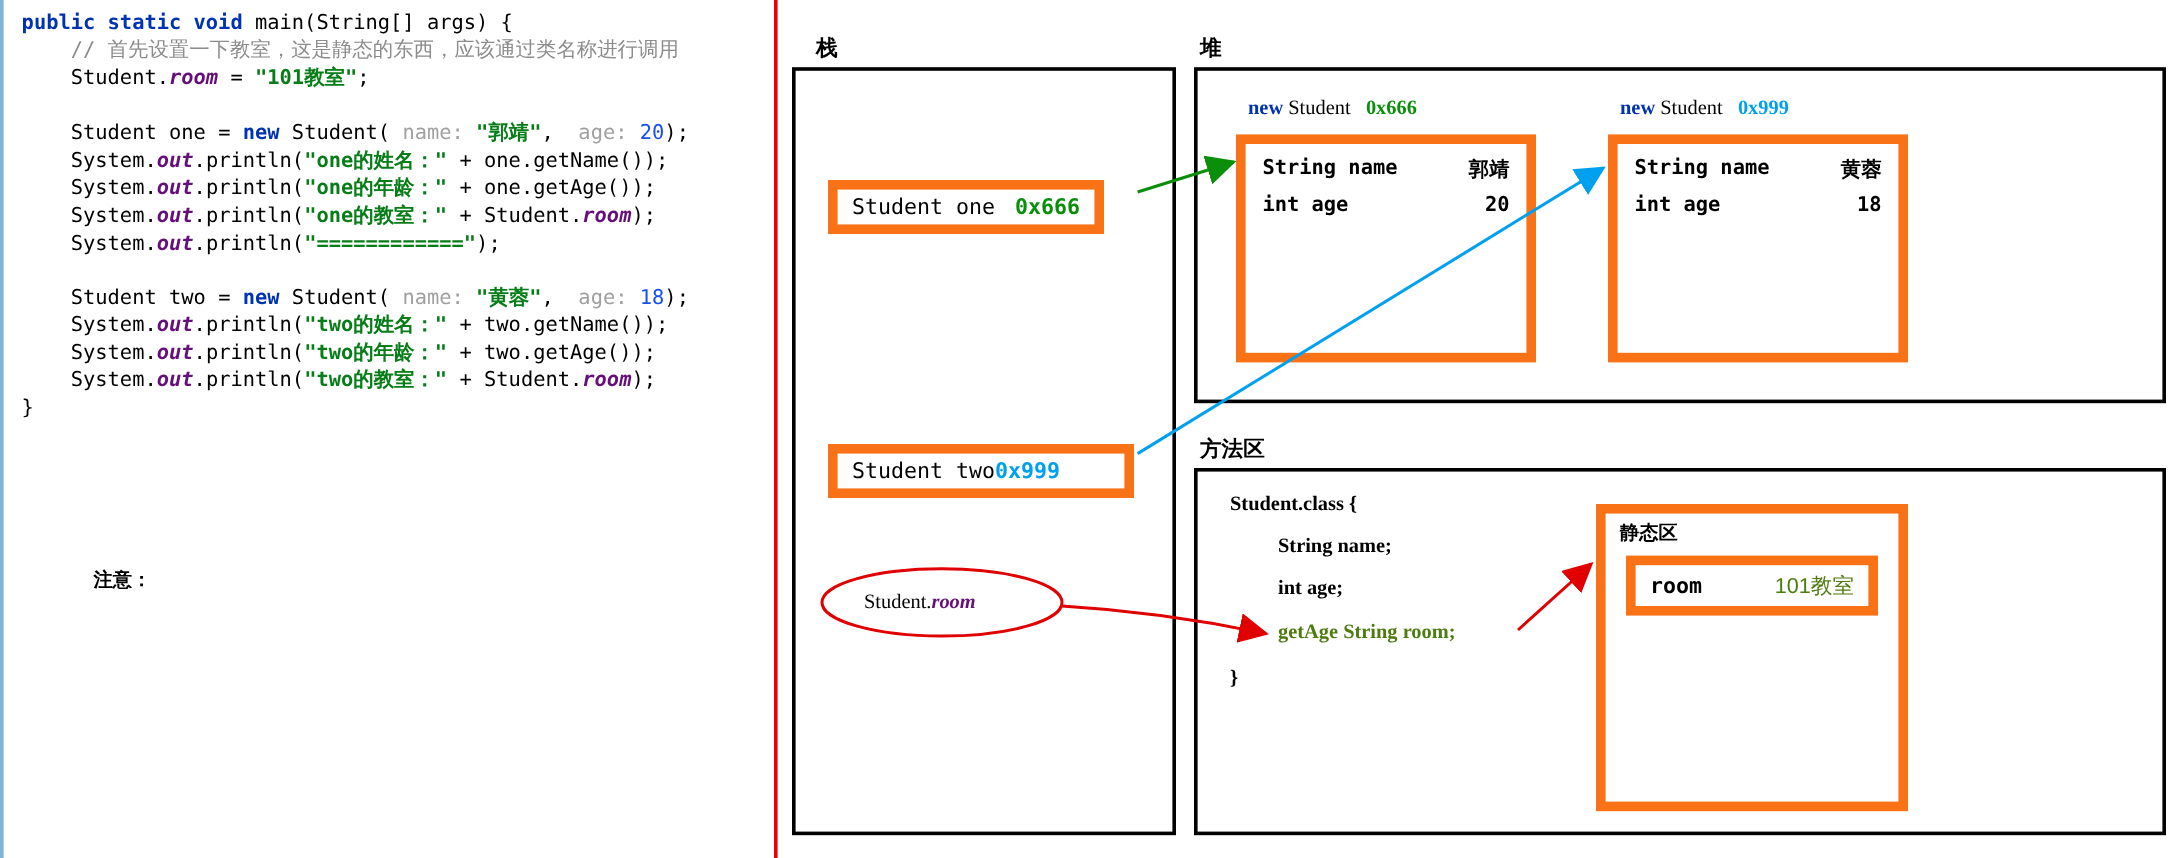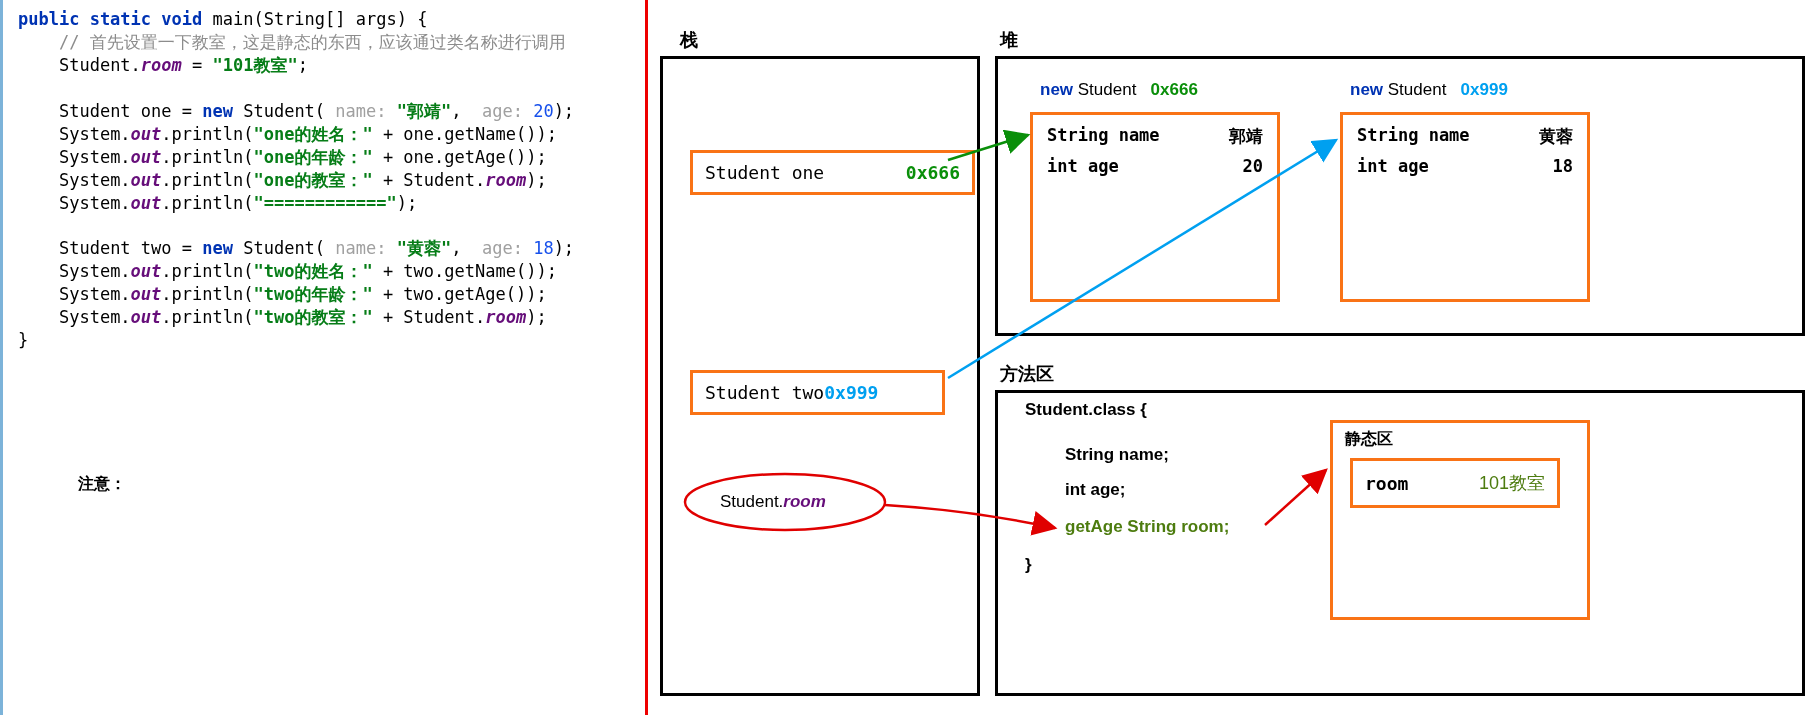--- a/index.html
+++ b/index.html
@@ -11,22 +11,22 @@
 .kw{color:#0033b3;font-weight:bold}
 .fld{color:#660e7a;font-style:italic;font-weight:bold}
 .str{color:#067d17;font-weight:bold}
 .cmt{color:#8c8c8c}
 .hint{color:#a0a0a0}
 .num{color:#1750eb}
 .note{margin-top:116px;margin-left:60px;font-family:"Microsoft YaHei",sans-serif;font-weight:bold;font-size:16px;line-height:2}
 .red{color:#4d7c0f}
 .lbl{position:absolute;font-family:"Microsoft YaHei",sans-serif;font-weight:bold;font-size:18px}
 .bigbox{position:absolute;border:3px solid #000;box-sizing:border-box}
-.sbox{position:absolute;border:3px solid #f97316;box-sizing:border-box;padding:6px 12px;font-family:Consolas,monospace;font-size:18px}
-.ctxt{position:absolute;font-family:Liberation Sans, sans-serif;font-size:17px}
+.sbox{position:absolute;border:8px solid #f97316;box-sizing:border-box;padding:6px 12px;font-family:Consolas,monospace;font-size:18px}
+.ctxt{position:absolute;font-family:Liberation Serif, serif;font-size:17px}
 .addr-g{color:#0a8f0a;font-weight:bold}
 .addr-b{color:#00a0f0;font-weight:bold}
 .kw2{color:#0033b3;font-weight:bold}
 .bold{font-weight:bold}
 .svg-layer{position:absolute;left:0;top:0;width:100%;height:100%;pointer-events:none}
 .obj-field{font-weight:bold;font-size:17px}
 .chin{font-family:"Microsoft YaHei",sans-serif}
 .cursor{font-weight:normal}
 </style>
 </head>
@@ -63,21 +63,21 @@
     <div class="lbl" style="left:30px;top:28px">栈</div>
     <div class="lbl" style="left:350px;top:28px">堆</div>
     <div class="lbl" style="left:350px;top:362px">方法区</div>
 
     <div class="bigbox" style="left:10px;top:56px;width:320px;height:640px"></div>
 
     <div class="bigbox" style="left:345px;top:56px;width:810px;height:280px"></div>
 
     <div class="bigbox" style="left:345px;top:390px;width:810px;height:306px"></div>
 
-    <div class="sbox" style="left:40px;top:150px;width:285px;height:45px;display:flex;justify-content:space-between;align-items:center">
+    <div class="sbox" style="left:40px;top:150px;width:230px;height:45px;display:flex;justify-content:space-between;align-items:center">
       <span>Student one</span>
       <span class="addr-g">0x666</span>
     </div>
     <div class="sbox" style="left:40px;top:370px;width:255px;height:45px;display:flex;align-items:center">
       <span>Student two</span>
       <span class="addr-b">0x999</span>
     </div>
 
     <div class="ctxt" style="left:390px;top:80px;">
       <span class="kw2">new</span><span> Student</span>
@@ -102,27 +102,27 @@
       <div class="obj-field" style="display:flex;justify-content:space-between;padding:4px 2px">
         <span>String name</span>
         <span class="chin">黄蓉</span>
       </div>
       <div class="obj-field" style="display:flex;justify-content:space-between;padding:4px 2px">
         <span>int age</span>
         <span>18</span>
       </div>
     </div>
 
-    <div class="ctxt bold" style="left:375px;top:400px">Student.class {</div>
+    <div class="ctxt bold" style="left:375px;top:410px">Student.class {</div>
     <div class="ctxt bold" style="left:415px;top:445px">String name;</div>
     <div class="ctxt bold" style="left:415px;top:480px">int age;</div>
     <div class="ctxt bold red" style="left:415px;top:517px">getAge String room;</div>
     <div class="ctxt bold" style="left:375px;top:555px">}</div>
 
-    <div class="sbox" style="left:680px;top:420px;width:260px;height:200px">
+    <div class="sbox" style="left:680px;top:420px;width:260px;height:256px">
       <div class="chin bold" style="font-size:16px;margin-bottom:8px">静态区</div>
       <div class="sbox" style="position:relative;left:0;top:0;width:210px;height:50px;display:flex;justify-content:space-between;align-items:center;margin-left:5px">
         <span class="bold">room</span>
         <span class="red bold chin cursor">101教室</span>
       </div>
     </div>
 
     <div class="ctxt" style="left:70px;top:492px">
       <span>Student.</span><span class="fld">room</span>
     </div>

